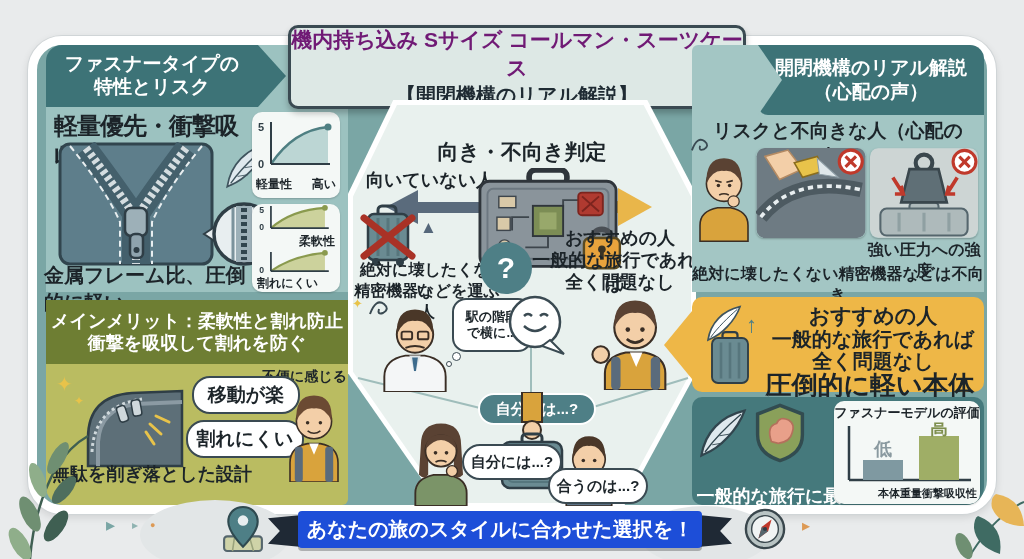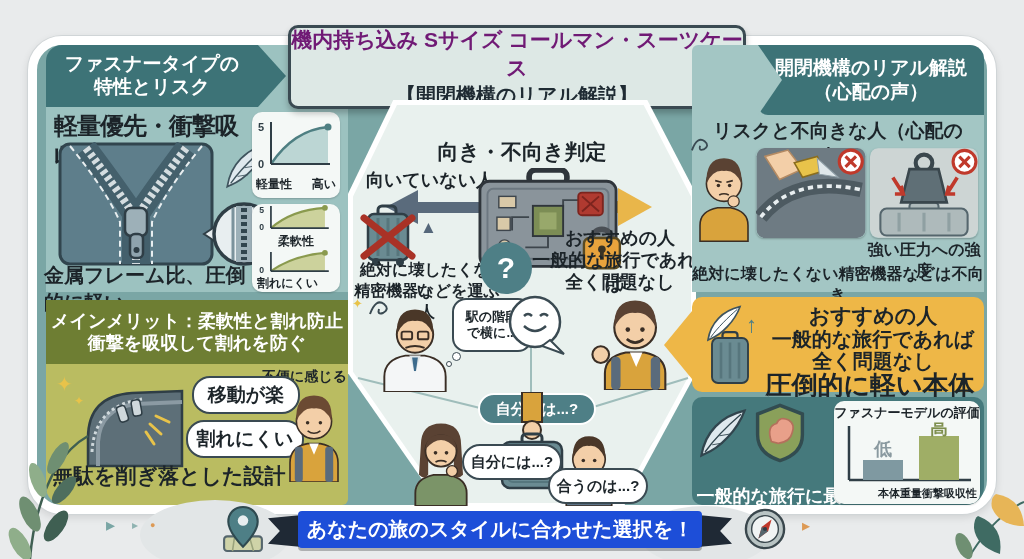--- a/index.html
+++ b/index.html
@@ -129,21 +129,21 @@
   <div class="abs chart-card col" style="left:252px;top:204px;width:88px;height:88px;">
     <svg width="80" height="30" viewBox="0 0 80 30">
       <text x="2" y="9" font-size="9" font-weight="bold" fill="#2f3e46">5</text>
       <text x="2" y="27" font-size="9" font-weight="bold" fill="#2f3e46">0</text>
       <path d="M14,25 Q36,6 70,4 L70,25 Z" fill="#ccd29c"></path>
       <path d="M14,25 Q36,6 70,4" fill="none" stroke="#8a9a4e" stroke-width="2.2"></path>
       <circle cx="70" cy="4" r="3" fill="#8a9a4e"></circle>
       <line x1="14" y1="2" x2="14" y2="25" stroke="#2f3e46" stroke-width="1.8"></line>
       <line x1="14" y1="25" x2="74" y2="25" stroke="#2f3e46" stroke-width="1.8"></line>
     </svg>
-    <div class="bold" style="width:78px;font-size:12px;text-align:center;">柔軟性</div>
+    <div class="bold" style="width:78px;font-size:12px;text-align:right;">柔軟性</div>
     <svg width="80" height="26" viewBox="0 0 80 26">
       <text x="2" y="24" font-size="9" font-weight="bold" fill="#2f3e46">0</text>
       <path d="M14,22 Q36,6 70,3 L70,22 Z" fill="#ccd29c"></path>
       <path d="M14,22 Q36,6 70,3" fill="none" stroke="#8a9a4e" stroke-width="2.2"></path>
       <circle cx="70" cy="3" r="3" fill="#8a9a4e"></circle>
       <line x1="14" y1="2" x2="14" y2="22" stroke="#2f3e46" stroke-width="1.8"></line>
       <line x1="14" y1="22" x2="74" y2="22" stroke="#2f3e46" stroke-width="1.8"></line>
     </svg>
     <div class="bold" style="width:78px;font-size:12px;text-align:left;">割れにくい</div>
   </div>
@@ -178,21 +178,21 @@
     <rect x="16" y="76" width="10" height="44" rx="4" fill="#5a6b7c"></rect>
     <rect x="54" y="76" width="10" height="44" rx="4" fill="#5a6b7c"></rect>
     <polygon points="34,72 46,72 40,86" fill="#fff"></polygon>
     <circle cx="40" cy="44" r="22" fill="#f3cfa8" stroke="#3a2e25" stroke-width="2"></circle>
     <path d="M18,44 Q16,12 40,12 Q64,12 62,44 Q54,26 40,28 Q26,26 18,44 Z" fill="#6b4a33"></path>
     <circle cx="32" cy="46" r="2.2" fill="#3a2e25"></circle>
       <circle cx="48" cy="46" r="2.2" fill="#3a2e25"></circle>
     <path d="M32,56 Q40,62 48,56" stroke="#3a2e25" stroke-width="2" fill="none"></path>
   </svg>
 
-  <div class="abs xbold" style="left:52px;top:462px;width:250px;font-size:21px;">無駄を削ぎ落とした設計</div>
+  <div class="abs xbold" style="left:52px;top:462px;width:250px;font-size:18px;">無駄を削ぎ落とした設計</div>
 
   <div class="abs title-box col">
     <div class="xbold" style="font-size:21px;color:#701a75;">機内持ち込み Sサイズ コールマン・スーツケース</div>
     <div class="xbold" style="font-size:20px;color:#1f2b33;">【開閉機構のリアル解説】</div>
   </div>
 
   <div class="abs hex-outer"></div>
   <div class="abs hex-inner"></div>
 
   <svg class="abs" style="left:350px;top:100px;" width="346" height="408" viewBox="0 0 346 408">

